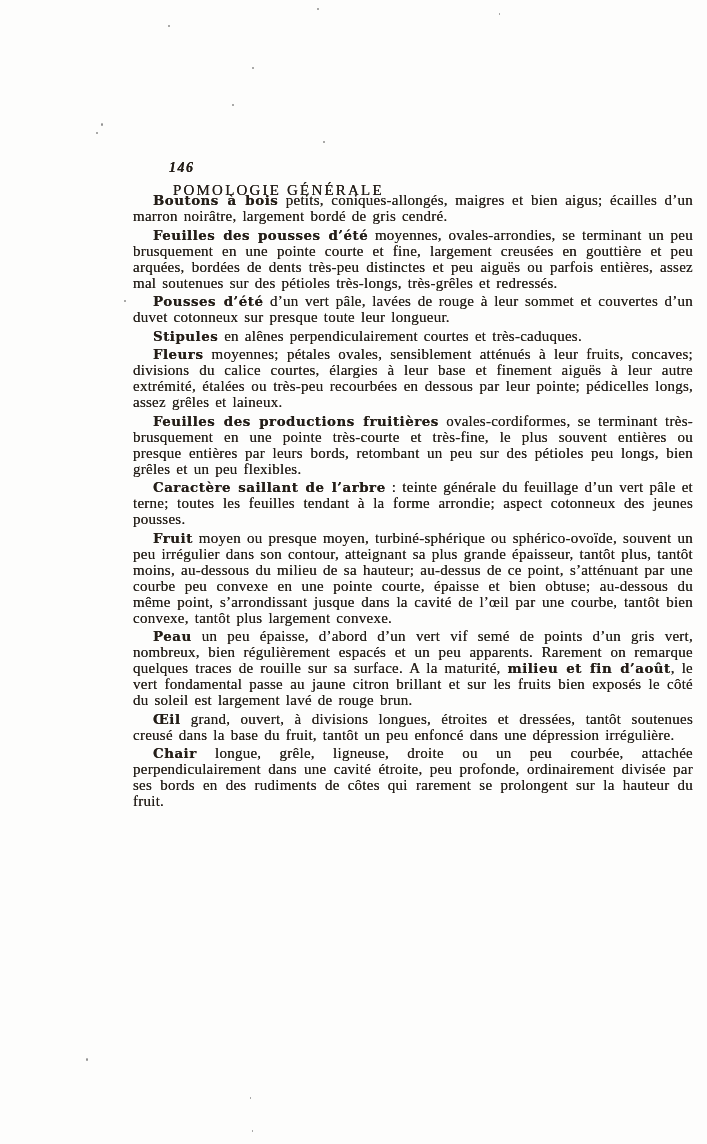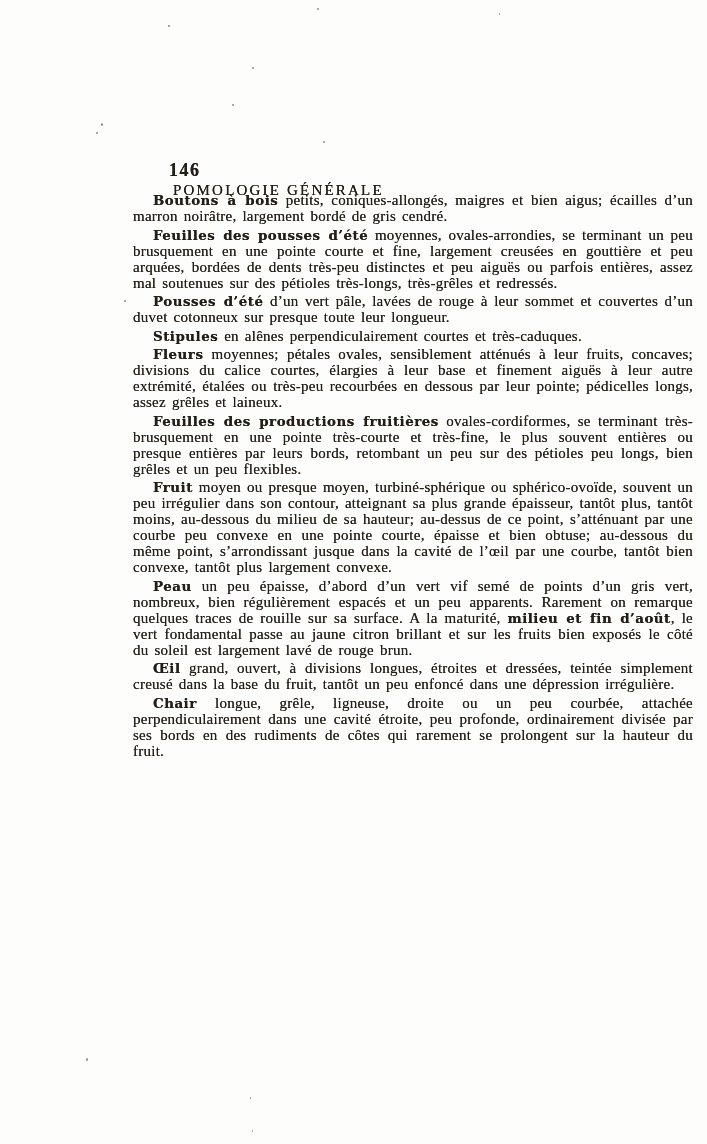--- a/index.html
+++ b/index.html
@@ -10,22 +10,23 @@
     color:#241e18;
     position:relative;
     overflow:hidden;
   }
   .page{position:absolute;inset:0;}
   .header{
     position:absolute;top:158px;left:133px;width:560px;height:22px;
   }
   .pagenum{
     position:absolute;left:36px;top:2px;
-    font-weight:bold;font-size:18px;letter-spacing:1.5px;
+    font-weight:bold;font-size:14px;letter-spacing:1.5px;
     text-shadow:0 0 .4px #241e18;
+    font-style:italic;
   }
   .title{
     text-align:left;
     font-size:15px;letter-spacing:2.2px;
     padding-left:40px;
     text-shadow:0 0 .5px #241e18;
     margin-top:24px;
   }
   .content{
     position:absolute;top:192px;left:133px;width:560px;
@@ -53,23 +54,24 @@
     <div class="title">POMOLOGIE GÉNÉRALE</div>
   </div>
 
   <div class="content" id="content">
       <p><b>Boutons à bois</b><span> petits, coniques-allongés, maigres et bien aigus; écailles d’un marron noirâtre, largement bordé de gris cendré.</span></p>
       <p><b>Feuilles des pousses d’été</b><span> moyennes, ovales-arrondies, se terminant un peu brusquement en une pointe courte et fine, largement creusées en gouttière et peu arquées, bordées de dents très-peu distinctes et peu aiguës ou parfois entières, assez mal soutenues sur des pétioles très-longs, très-grêles et redressés.</span></p>
       <p><b>Pousses d’été</b><span> d’un vert pâle, lavées de rouge à leur sommet et couvertes d’un duvet cotonneux sur presque toute leur longueur.</span></p>
       <p><b>Stipules</b><span> en alênes perpendiculairement courtes et très-caduques.</span></p>
       <p><b>Fleurs</b><span> moyennes; pétales ovales, sensiblement atténués à leur fruits, concaves; divisions du calice courtes, élargies à leur base et finement aiguës à leur autre extrémité, étalées ou très-peu recourbées en dessous par leur pointe; pédicelles longs, assez grêles et laineux.</span></p>
       <p><b>Feuilles des productions fruitières</b><span> ovales-cordiformes, se terminant très-brusquement en une pointe très-courte et très-fine, le plus souvent entières ou presque entières par leurs bords, retombant un peu sur des pétioles peu longs, bien grêles et un peu flexibles.</span></p>
+      <p><b>Caractère saillant de l’arbre</b><span> : teinte générale du feuillage d’un vert pâle et terne; toutes les feuilles tendant à la forme arrondie; aspect cotonneux des jeunes pousses.</span></p>
       <p><b>Fruit</b><span> moyen ou presque moyen, turbiné-sphérique ou sphérico-ovoïde, souvent un peu irrégulier dans son contour, atteignant sa plus grande épaisseur, tantôt plus, tantôt moins, au-dessous du milieu de sa hauteur; au-dessus de ce point, s’atténuant par une courbe peu convexe en une pointe courte, épaisse et bien obtuse; au-dessous du même point, s’arrondissant jusque dans la cavité de l’œil par une courbe, tantôt bien convexe, tantôt plus largement convexe.</span></p>
       <p><b>Peau</b><span> un peu épaisse, d’abord d’un vert vif semé de points d’un gris vert, nombreux, bien régulièrement espacés et un peu apparents. Rarement on remarque quelques traces de rouille sur sa surface. A la maturité, </span><b>milieu et fin d’août</b><span>, le vert fondamental passe au jaune citron brillant et sur les fruits bien exposés le côté du soleil est largement lavé de rouge brun.</span></p>
-      <p><b>Œil</b><span> grand, ouvert, à divisions longues, étroites et dressées, teintée simplement creusé dans la base du fruit, tantôt un peu enfoncé dans une dépression irrégulière.</span></p>
+      <p><b>Œil</b><span> grand, ouvert, à divisions longues, étroites et dressées, tantôt soutenues creusé dans la base du fruit, tantôt un peu enfoncé dans une dépression irrégulière.</span></p>
       <p><b>Chair</b><span> longue, grêle, ligneuse, droite ou un peu courbée, attachée perpendiculairement dans une cavité étroite, peu profonde, ordinairement divisée par ses bords en des rudiments de côtes qui rarement se prolongent sur la hauteur du fruit.</span></p>
     </div>
 
   <div class="speck" style="left:317px;top:8px;width:2px;height:2px;"></div>
   <div class="speck" style="left:168px;top:25px;width:2px;height:2px;"></div>
   <div class="speck" style="left:252px;top:67px;width:2px;height:2px;"></div>
   <div class="speck" style="left:232px;top:104px;width:2px;height:2px;"></div>
   <div class="speck" style="left:101px;top:123px;width:2px;height:3px;"></div>
   <div class="speck" style="left:96px;top:132px;width:2px;height:2px;"></div>
   <div class="speck" style="left:323px;top:141px;width:2px;height:2px;"></div>

